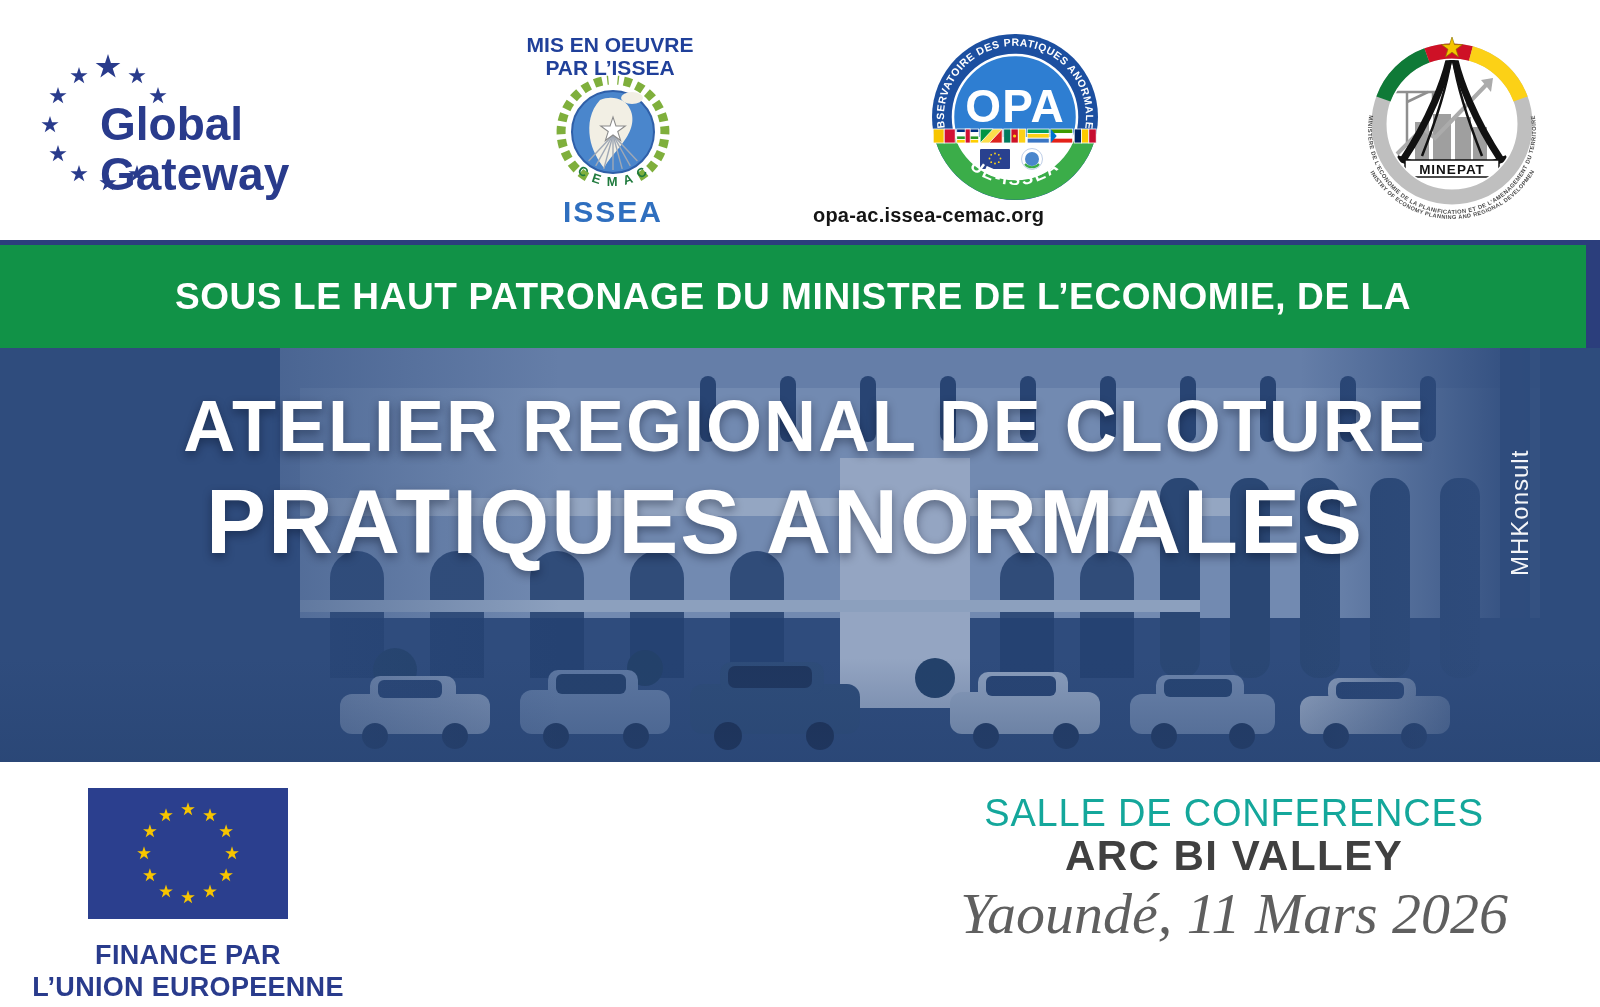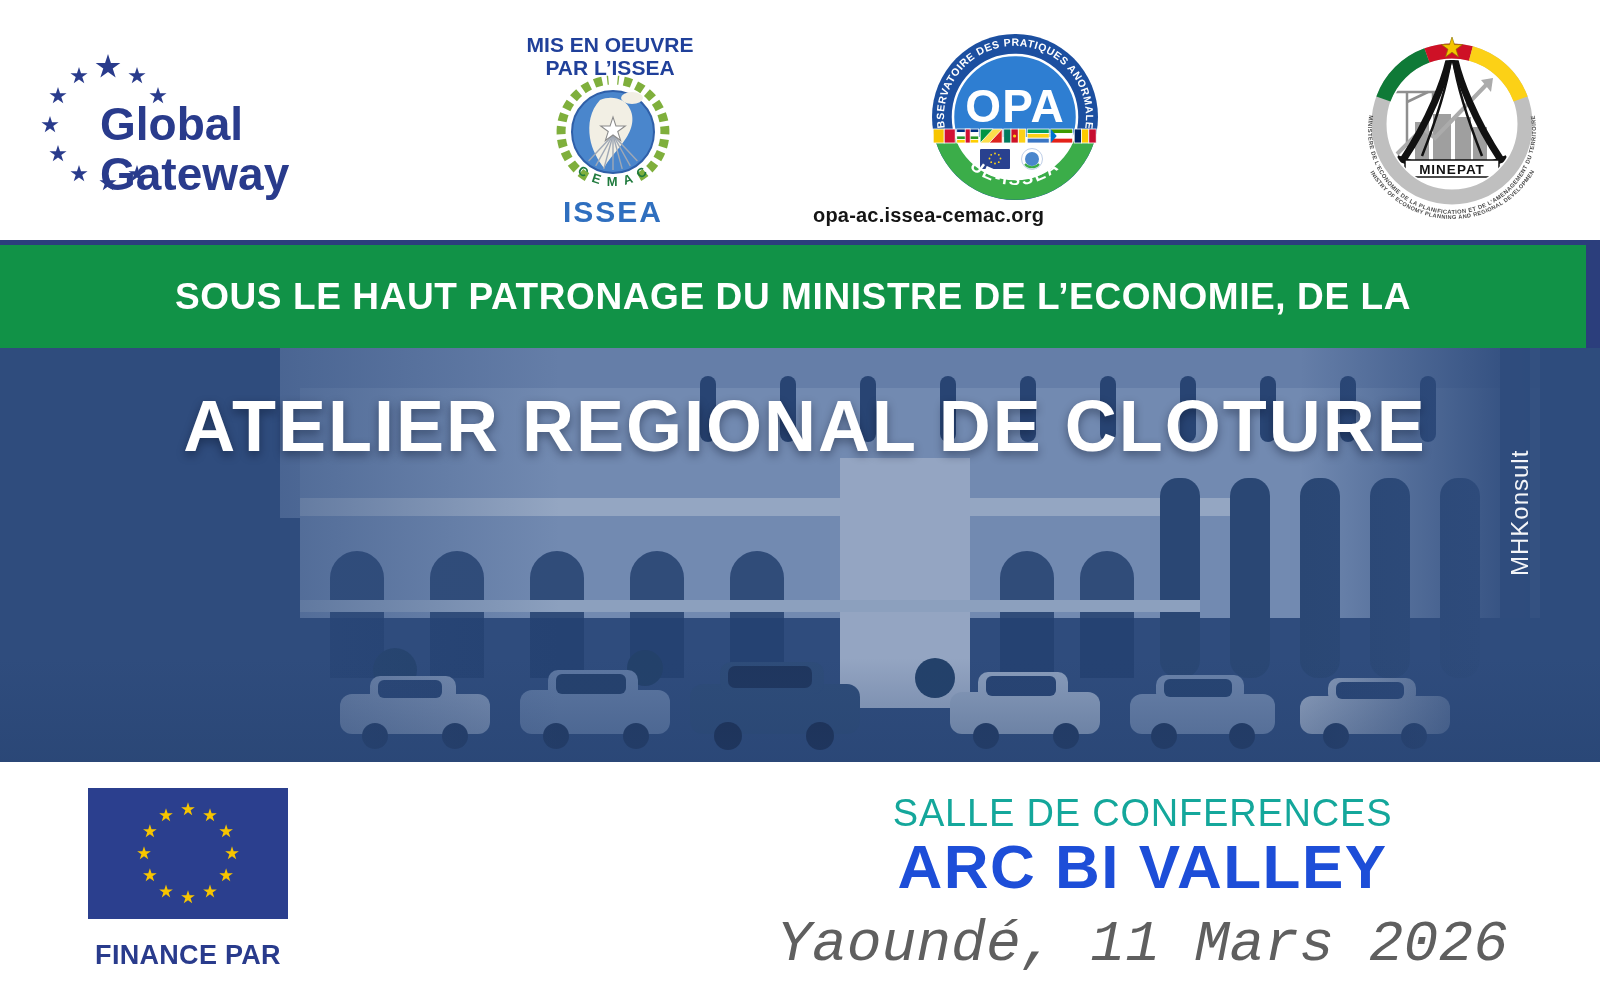--- a/index.html
+++ b/index.html
@@ -35,23 +35,23 @@
   .watermark{left:1506px;top:436px;height:140px;width:42px;color:#ffffff;
              writing-mode:vertical-rl;transform:rotate(180deg);
              font-size:24px;font-weight:300;letter-spacing:1px;opacity:.95;}
 
   
   .eu-flag{left:88px;top:788px;width:200px;height:131px;}
   .eu-funding{left:28px;top:940px;width:320px;text-align:center;color:#293B8C;
               font-size:27px;font-weight:800;line-height:1.18;letter-spacing:.3px;}
   .venue-block{right:92px;top:792px;text-align:center;}
   .venue-label{color:#14A79B;font-size:38px;font-weight:400;letter-spacing:.8px;white-space:nowrap;}
-  .venue-name{color:#1d4ed8;font-size:62px;font-weight:800;letter-spacing:1.5px;line-height:1.02;white-space:nowrap;}
-  .venue-date{color:#5F5F5F;font-size:58px;font-family:Liberation Mono, monospace;font-style:italic;
-              margin-top:14px;white-space:nowrap;}
+  .venue-name{color:#404040;font-size:42px;font-weight:800;letter-spacing:1.5px;line-height:1.02;white-space:nowrap;}
+  .venue-date{color:#5F5F5F;font-size:58px;font-family:Liberation Serif, serif;font-style:italic;
+              margin-top:2px;white-space:nowrap;}
 </style>
 </head>
 <body>
 
 <div class="poster">
 
   <svg class="abs gg-logo" viewBox="0 0 320 160" xmlns="http://www.w3.org/2000/svg">
     <defs>
       <path id="st-gg" d="M0,-1 L0.225,-0.309 0.951,-0.309 0.364,0.118 0.588,0.809 0,0.382 -0.588,0.809 -0.364,0.118 -0.951,-0.309 -0.225,-0.309 Z"></path>
     </defs>
@@ -345,20 +345,21 @@
       </g>
     </g>
     <rect x="0" y="0" width="560" height="414" fill="url(#fl)"></rect>
     <rect x="1300" y="0" width="230" height="414" fill="url(#fr)"></rect>
     <rect x="1500" y="0" width="100" height="414" fill="#2F4C7D" opacity="0.92"></rect>
     <rect x="0" y="310" width="1600" height="104" fill="url(#fb)"></rect>
   </svg>
 
   <div class="abs title-block">
     <div class="title-l1">ATELIER REGIONAL DE CLOTURE</div>
+    <div class="title-l3">PRATIQUES ANORMALES</div>
   </div>
   <div class="abs watermark">MHKonsult</div>
 
   <svg class="abs eu-flag" viewBox="0 0 200 131" xmlns="http://www.w3.org/2000/svg">
     <defs>
       <path id="st-eu" d="M0,-1 L0.225,-0.309 0.951,-0.309 0.364,0.118 0.588,0.809 0,0.382 -0.588,0.809 -0.364,0.118 -0.951,-0.309 -0.225,-0.309 Z"></path>
     </defs>
     <rect x="0" y="0" width="200" height="131" fill="#2B3F8E"></rect>
     <g fill="#F7C500">
       <use href="#st-eu" transform="translate(144,65.5) scale(7.2)"></use>
@@ -370,20 +371,21 @@
       <use href="#st-eu" transform="translate(56,65.5) scale(7.2)"></use>
       <use href="#st-eu" transform="translate(61.9,87.5) scale(7.2)"></use>
       <use href="#st-eu" transform="translate(78,103.6) scale(7.2)"></use>
       <use href="#st-eu" transform="translate(100,109.5) scale(7.2)"></use>
       <use href="#st-eu" transform="translate(122,103.6) scale(7.2)"></use>
       <use href="#st-eu" transform="translate(138.1,87.5) scale(7.2)"></use>
     </g>
   </svg>
   <div class="abs eu-funding">
     <div>FINANCE PAR</div>
+    <div>L’UNION EUROPEENNE</div>
   </div>
 
   <div class="abs venue-block">
     <div class="venue-label">SALLE DE CONFERENCES</div>
     <div class="venue-name">ARC BI VALLEY</div>
     <div class="venue-date">Yaoundé, 11 Mars 2026</div>
   </div>
 
 </div>
 

